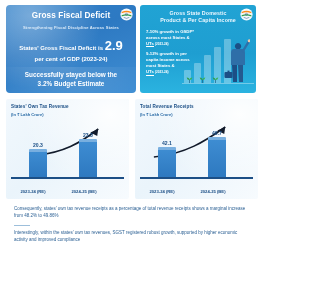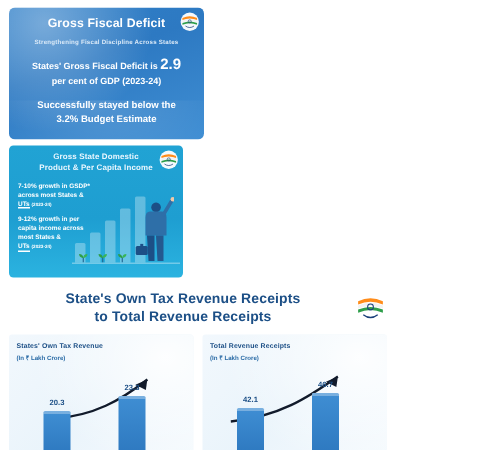--- a/index.html
+++ b/index.html
@@ -5,21 +5,21 @@
   * { box-sizing: border-box; margin: 0; padding: 0; }
   html, body {
     width: 264px; height: 300px;
     font-family: "Liberation Sans", sans-serif;
     background: #ffffff;
     overflow: hidden;
   }
   .page { position: relative; width: 264px; height: 300px; background:#fff; }
 
   
-  .top-row { display: flex; gap: 4px; padding: 5px 6px 0 6px; flex-direction: column; }
+  .top-row { display: flex; gap: 4px; padding: 5px 6px 0 6px; }
 
   .panel-left {
     position: relative;
     width: 130px; height: 88px;
     border-radius: 4px;
     background:
       radial-gradient(circle at 18% 12%, rgba(255,255,255,.35), rgba(255,255,255,0) 55%),
       linear-gradient(160deg, #2f7fc8 0%, #2d79c2 40%, #3f8ed3 100%);
     overflow: hidden;
     padding: 6px 7px 4px 7px;
@@ -36,21 +36,21 @@
   }
   .pl-sub {
     margin-top: 3px;
     font-size: 4.1px; font-weight: bold; color: #dbeaf8;
     letter-spacing: .15px;
   }
   .pl-stat {
     margin-top: 7px;
     font-size: 6px; font-weight: bold; color: #ffffff; line-height: 1.45;
   }
-  .pl-stat .big { font-size: 10px; color:#ffffff; }
+  .pl-stat .big { font-size: 13px; color:#ffffff; }
   .pl-note {
     margin-top: 7px;
     font-size: 6.4px; font-weight: bold; color: #ffffff; line-height: 1.4;
   }
 
   .panel-right {
     position: relative;
     width: 116px; height: 88px;
     border-radius: 3px;
     background: linear-gradient(180deg,#21a3d4 0%, #1e9ed1 55%, #2bb3e0 100%);
@@ -231,34 +231,20 @@
           <circle cx="25.2" cy="1.8" r="1.5" fill="#f0c9a8"></circle>
           <path d="M8 26 h5 v17 h-4 Z" fill="#1c4f86"></path>
           <path d="M14 26 h5 v17 h-4 Z" fill="#24598f"></path>
           <rect x="0.5" y="33" width="8" height="6" rx="1" fill="#1c4f86"></rect>
           <rect x="3.5" y="31.6" width="2" height="1.6" fill="#1c4f86"></rect>
         </svg>
       </div>
     </div>
   </div>
 
-  <div class="main-head">
-    <div class="main-title">
-      <div>State's Own Tax Revenue Receipts</div>
-      <div>to Total Revenue Receipts</div>
-    </div>
-    <svg class="flag-main" viewBox="0 0 32 32">
-      <circle cx="16" cy="16" r="15" fill="#ffffff"></circle>
-      <path d="M4 10 Q16 4 28 10 L28 13 Q16 8 4 13 Z" fill="#ff8c1a"></path>
-      <path d="M4 14 Q16 9 28 14 L28 17 Q16 12 4 17 Z" fill="#f2f2f2"></path>
-      <path d="M4 18 Q16 13 28 18 L28 21 Q16 16 4 21 Z" fill="#2e9e4a"></path>
-      <circle cx="16" cy="15.5" r="2.8" fill="none" stroke="#1a3f7a" stroke-width="1"></circle>
-      <path d="M9 23 Q16 28.5 23 23" fill="none" stroke="#1a3f7a" stroke-width="1.3"></path>
-    </svg>
-  </div>
 
   <div class="charts">
 
     <div class="chart-card">
       <div class="c-title">States' Own Tax Revenue</div>
       <div class="c-unit">(In ₹ Lakh Crore)</div>
       <div class="plot">
         <svg class="arrow-svg" viewBox="0 0 114 54" preserveAspectRatio="none">
           <path d="M26 30 C52 28 70 18 88 4" fill="none" stroke="#121b2b" stroke-width="1.6"></path>
           <path d="M88 4 L80 7.5 L87 11 Z" fill="#121b2b"></path>

